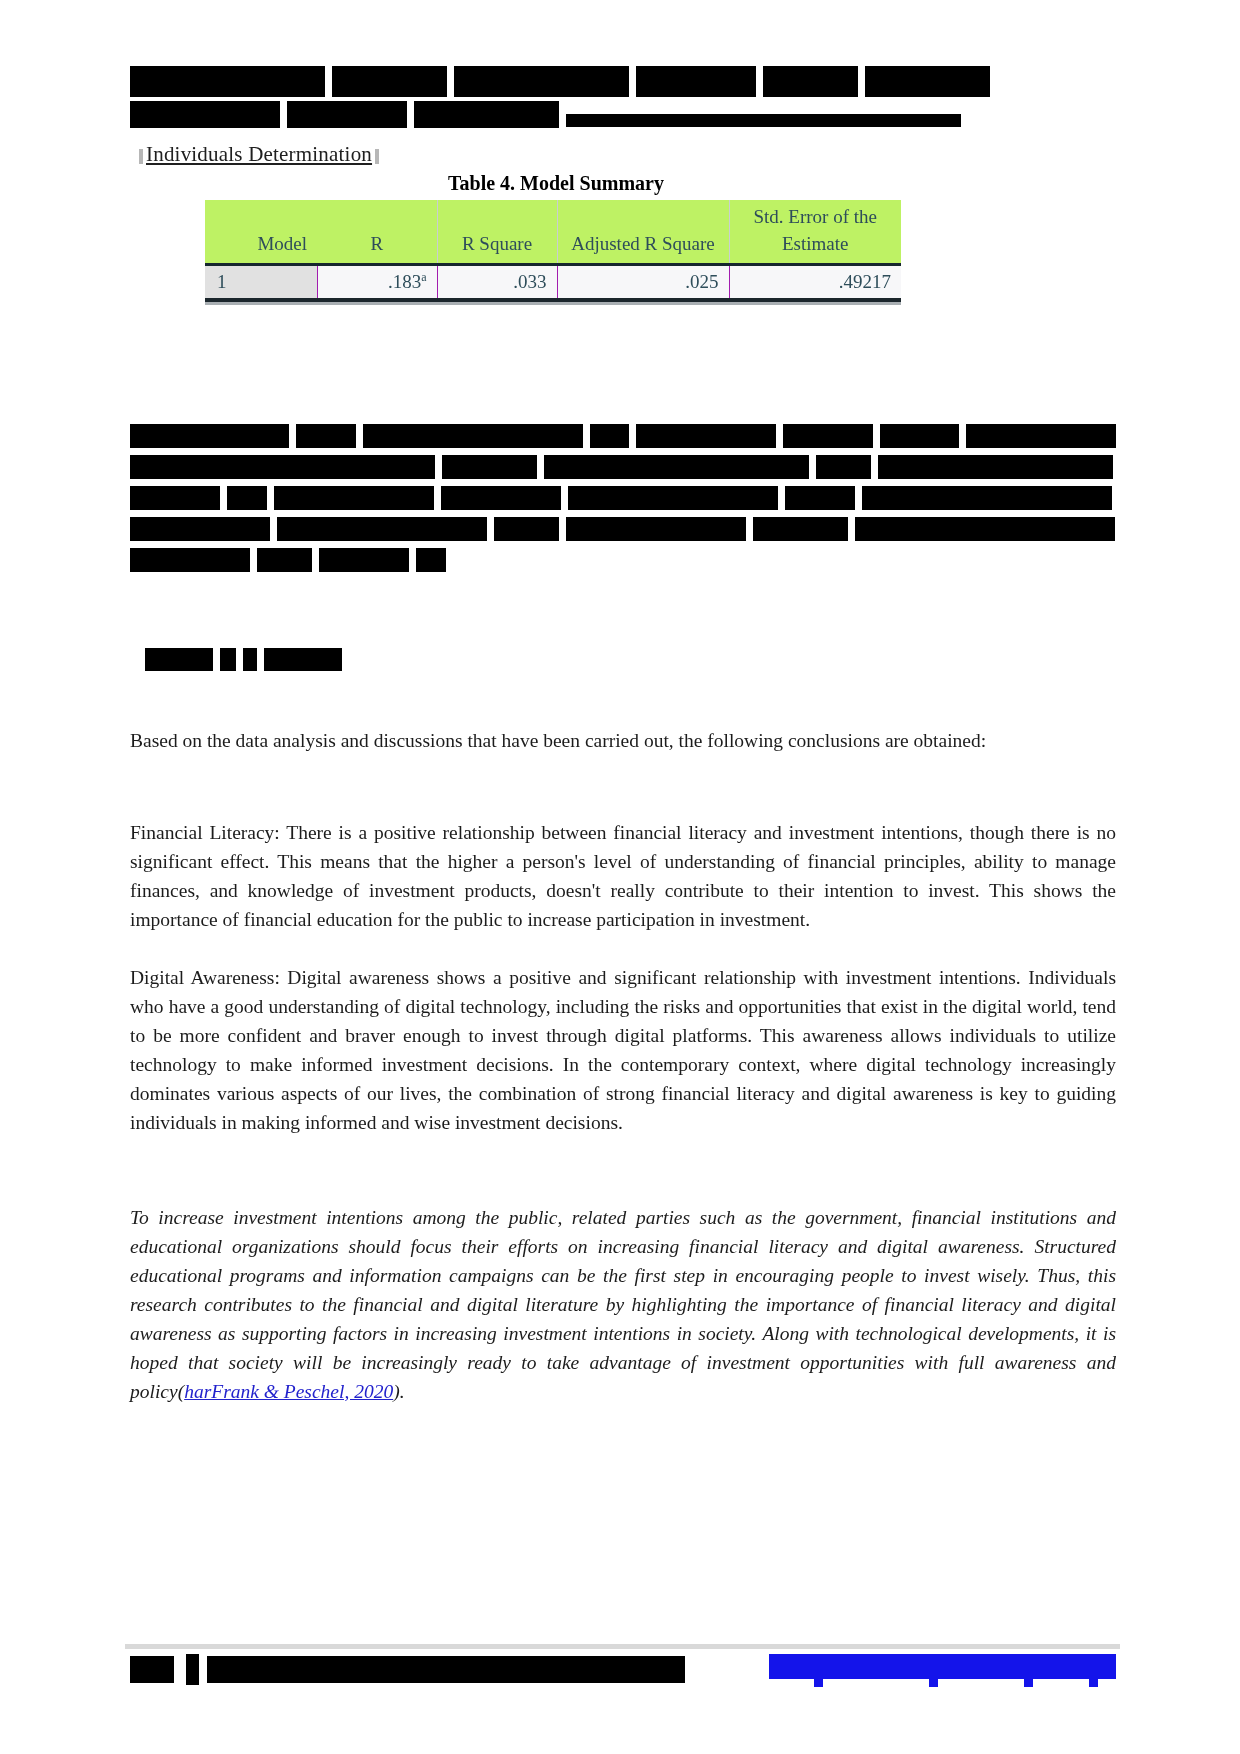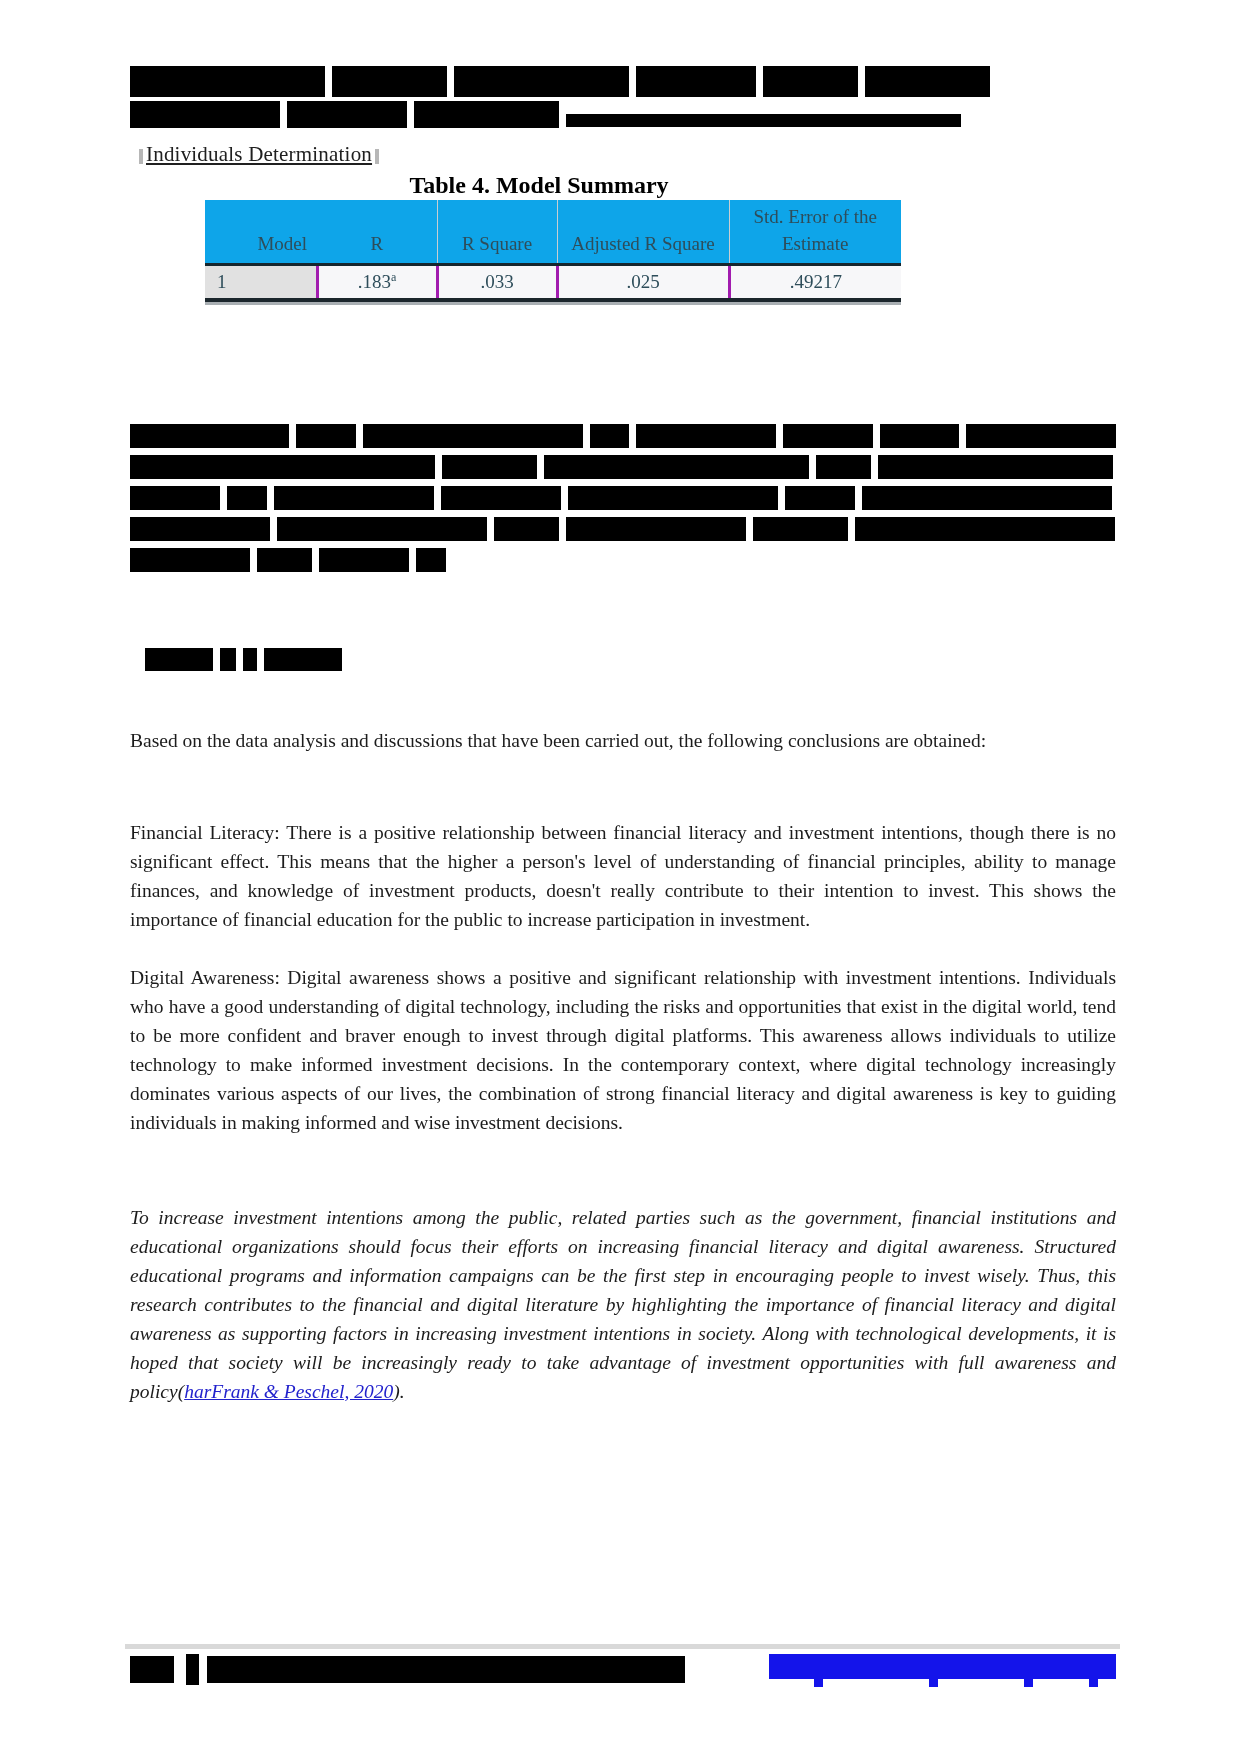--- a/index.html
+++ b/index.html
@@ -21,38 +21,38 @@
 
   
   .coeff-heading{
     position:absolute;left:136px;top:142px;font-size:21px;color:#202020;
     text-decoration:underline;letter-spacing:.2px;
   }
   .rev-mark{display:inline-block;width:4px;height:15px;background:#b7b7b7;vertical-align:middle;margin:0 3px;}
 
   
   .table-caption{
-    position:absolute;left:191px;top:172px;width:696px;text-align:center;
-    font-weight:bold;font-size:24px;color:#000;
+    position:absolute;left:208px;top:172px;width:696px;text-align:center;
+    font-weight:bold;font-size:20px;color:#000;
   }
   .spss-table{
     position:absolute;left:205px;top:200px;border-collapse:collapse;
     color:#2e4d5a;font-size:19px;table-layout:fixed;
     box-shadow:0 3px 0 #a9afb3;
   }
   .spss-table th{
     font-weight:normal;vertical-align:bottom;text-align:center;
     padding:3px 10px 6px 10px;line-height:27px;
-    border-bottom:3px solid #16262e;background:#0ea5e9;
+    border-bottom:3px solid #16262e;background:#bef264;
   }
   .spss-table th.h-model{text-align:right;padding-left:12px;}
   .spss-table th.sep{border-left:1px solid #c9ced1;}
   .spss-table td{
-    padding:4px 10px 5px 10px;text-align:center;background:#f7f7f9;
-    border-bottom:4px solid #1b262c;border-left:3px solid #a21caf;
+    padding:4px 10px 5px 10px;text-align:right;background:#f7f7f9;
+    border-bottom:4px solid #1b262c;border-left:1px solid #a21caf;
   }
   .spss-table td.model-cell{
     text-align:left;padding-left:12px;background:#e1e1e1;border-left:none;
   }
   .spss-table sup{font-size:12px;}
 
   .footnote{position:absolute;left:138px;top:349px;font-size:19px;color:#1b1b1b;}
 
   
   .redacted-para{position:absolute;left:130px;top:424px;width:986px;overflow:hidden;}

